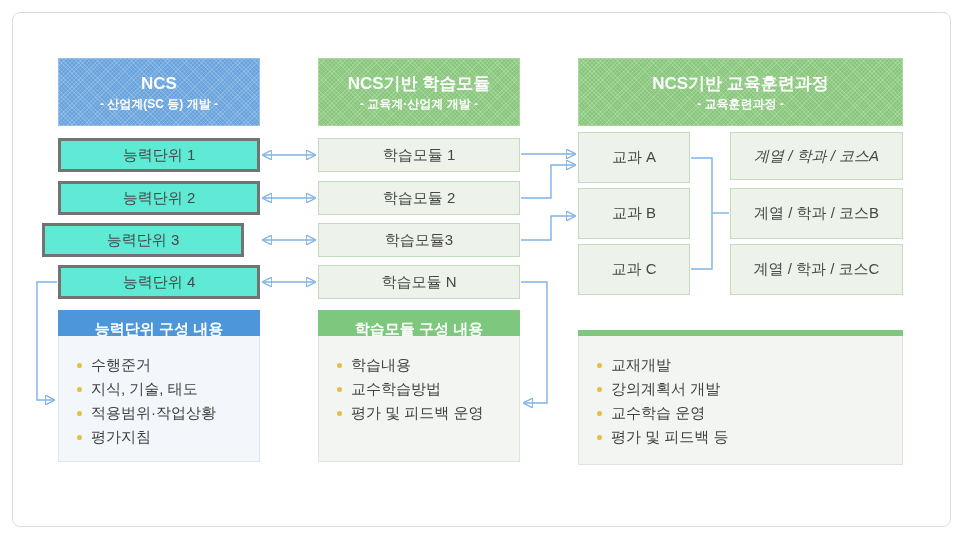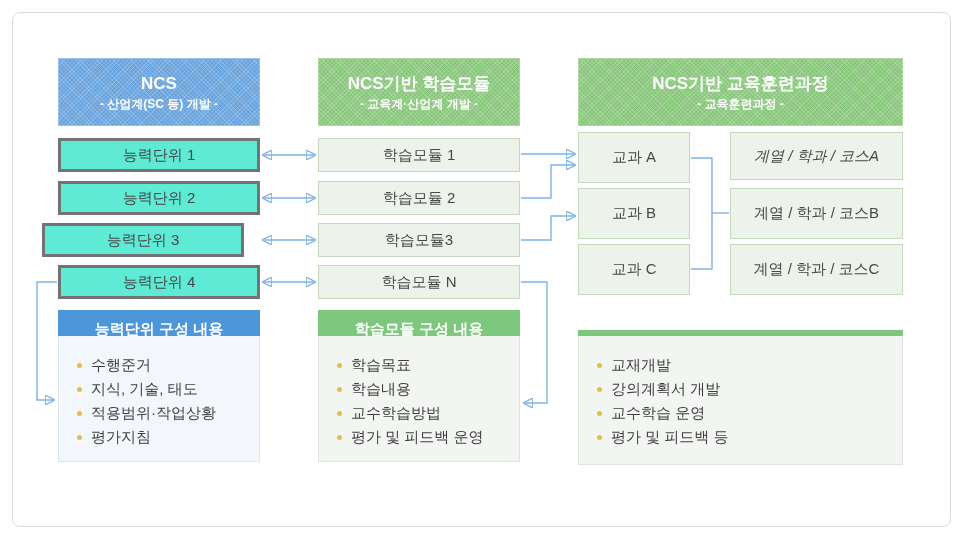--- a/index.html
+++ b/index.html
@@ -114,24 +114,20 @@
     <div class="bullet">
         <span class="dot"></span>
         <span>평가지침</span>
       </div>
   </div>
 
   <div class="detail-hdr dh-green" style="left:318px;top:310px;width:202px;">학습모듈 구성 내용</div>
   <div class="detail-body db-green" style="left:318px;width:202px;height:126px;">
     <div class="bullet">
         <span class="dot"></span>
-        <span>학습목표</span>
-      </div>
-    <div class="bullet">
-        <span class="dot"></span>
         <span>학습내용</span>
       </div>
     <div class="bullet">
         <span class="dot"></span>
         <span>교수학습방법</span>
       </div>
     <div class="bullet">
         <span class="dot"></span>
         <span>평가 및 피드백 운영</span>
       </div>

